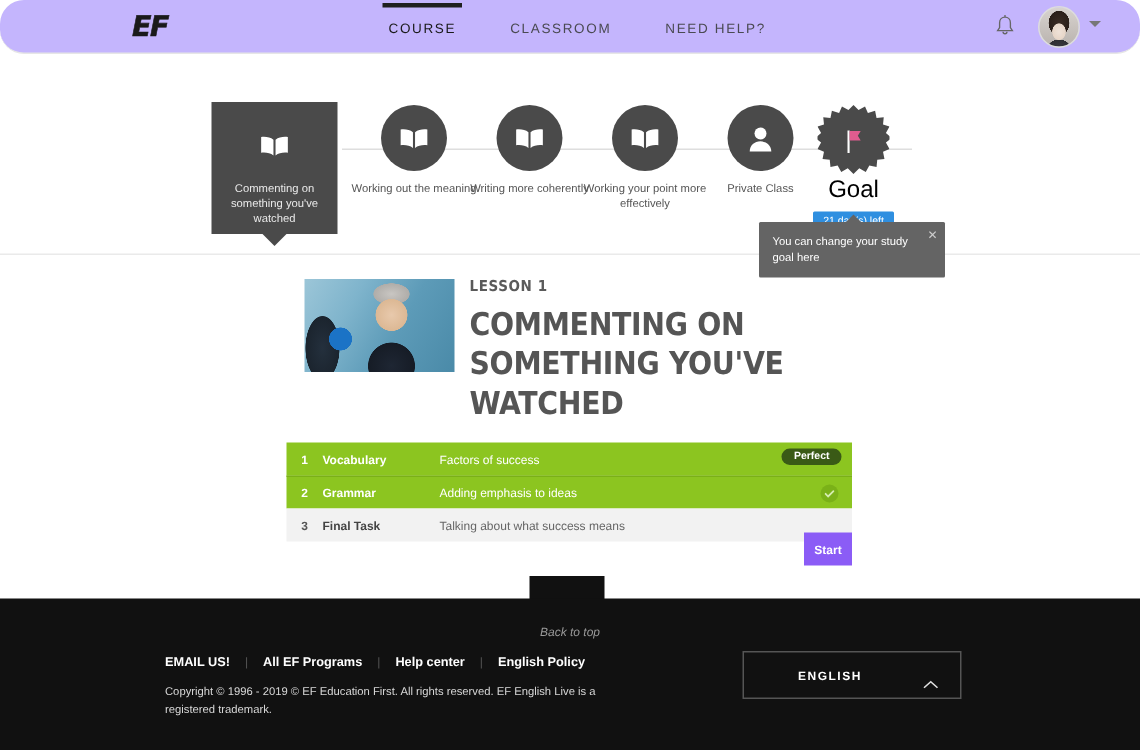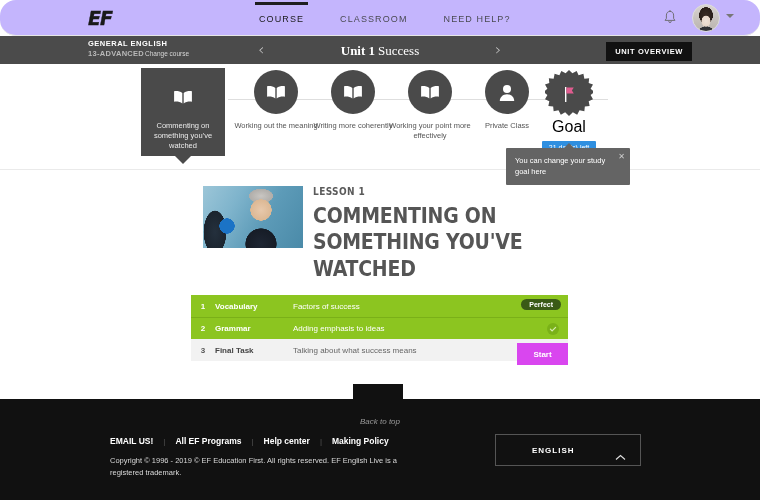--- a/index.html
+++ b/index.html
@@ -177,21 +177,21 @@
   .act-row.grey .act-desc { color: #666; }
   .badge-perfect {
     position: absolute; right: 7px; top: 4px; background: #3a5a16; color: #fff;
     font-size: 7px; font-weight: bold; padding: 2px 8px; border-radius: 8px; cursor: pointer;
   }
   .check-circle {
     position: absolute; right: 9px; top: 5px; width: 12px; height: 12px; border-radius: 50%;
     background: #7ab118; display: flex; align-items: center; justify-content: center;
   }
   .btn-start {
-    position: absolute; right: 0; top: 4px; width: 51px; height: 22px; background: #d946ef;
+    position: absolute; right: 0; top: 16px; width: 32px; height: 22px; background: #8b5cf6;
     color: #fff; font-size: 8px; font-weight: bold; display: flex;
     align-items: center; justify-content: center; cursor: pointer;
   }
 
   
   .backtop-tab {
     position: absolute; left: 353px; top: 384px; width: 50px; height: 34px;
     background: #111; display: flex; align-items: flex-end; justify-content: center;
     padding-bottom: 4px; cursor: pointer;
   }
@@ -240,33 +240,20 @@
       <svg width="14" height="17" viewBox="0 0 14 17">
         <path d="M7 2.4c-2.1 0-3.6 1.6-3.6 3.7v3.3l-1.3 2h9.8l-1.3-2V6.1C10.6 4 9.1 2.4 7 2.4z" fill="none" stroke="#666" stroke-width="0.9"></path>
         <path d="M7 1v1.3" stroke="#666" stroke-width="0.9"></path>
         <path d="M5.7 12.2a1.3 1.3 0 0 0 2.6 0" fill="none" stroke="#666" stroke-width="0.9"></path>
       </svg>
     </div>
     <div class="avatar"></div>
     <div class="caret-down"></div>
   </div>
 
-  <div class="coursebar">
-    <div class="course-name">GENERAL ENGLISH</div>
-    <div class="course-level">13-ADVANCED</div>
-    <div class="change-course">Change course</div>
-
-    <div class="arrow-l">‹</div>
-    <div class="unit-title">
-      <b>Unit 1</b><span>Success</span>
-    </div>
-    <div class="arrow-r">›</div>
-
-    <div class="unit-overview">UNIT OVERVIEW</div>
-  </div>
 
   <div class="steps-area">
     <div class="steps-line"></div>
 
     <div class="step active" style="left:141px;">
       <div class="circle">
         <svg width="20" height="15" viewBox="0 0 20 15">
           <path d="M9.3 3.1C7.6 1.6 5.3 1.1 3 1.1c-.7 0-1.3.1-1.9.2v10.5c.6-.1 1.2-.2 1.9-.2 2.3 0 4.6.5 6.3 2z" fill="#fff"></path>
           <path d="M10.7 3.1C12.4 1.6 14.7 1.1 17 1.1c.7 0 1.3.1 1.9.2v10.5c-.6-.1-1.2-.2-1.9-.2-2.3 0-4.6.5-6.3 2z" fill="#fff"></path>
         </svg>
@@ -379,21 +366,21 @@
   <div class="footer">
     <div class="backtop-label">Back to top</div>
 
     <div class="footer-links">
       <a>EMAIL US!</a>
       <span class="sep">|</span>
       <a>All EF Programs</a>
       <span class="sep">|</span>
       <a>Help center</a>
       <span class="sep">|</span>
-      <a>Making Policy</a>
+      <a>English Policy</a>
     </div>
 
     <div class="copyright">Copyright © 1996 - 2019 © EF Education First. All rights reserved. EF English Live is a registered trademark.</div>
   </div>
 
   <div class="lang-select">
     <span class="lang-label">ENGLISH</span>
     <span class="chev-up">
       <svg width="11" height="7" viewBox="0 0 11 7">
         <path d="M1 5.5L5.5 1.5 10 5.5" fill="none" stroke="#e0e0e0" stroke-width="1.1"></path>

